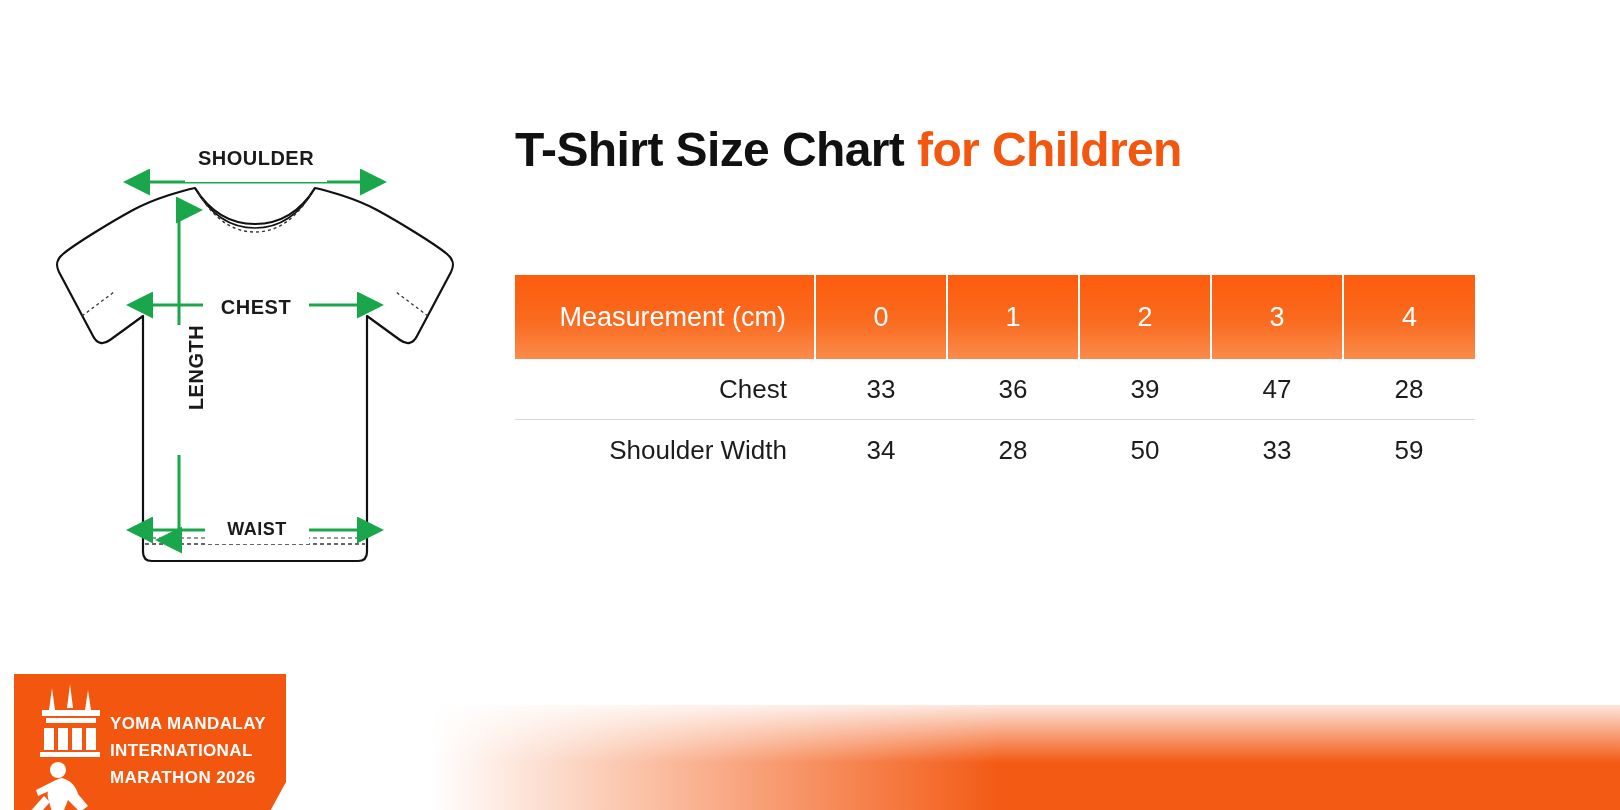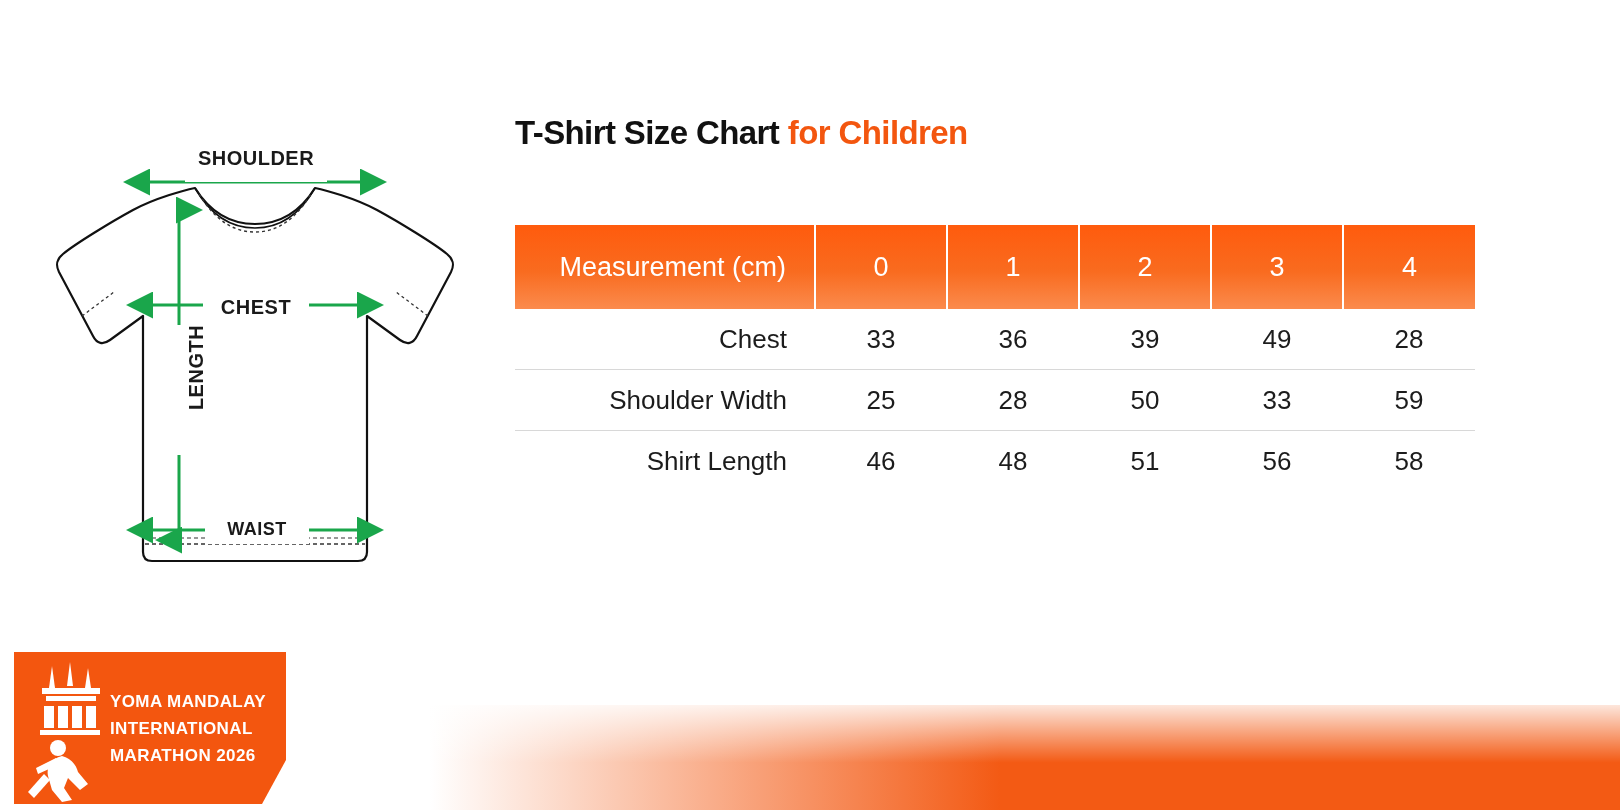--- a/index.html
+++ b/index.html
@@ -38,21 +38,21 @@
     background: linear-gradient(to bottom,
         rgba(255,255,255,0.85) 0%,
         rgba(255,255,255,0.0) 55%);
     pointer-events: none;
   }
 
   
   .logo {
     position: absolute;
     left: 14px;
-    bottom: 42px;
+    bottom: 20px;
     width: 272px;
     height: 116px;
     z-index: 5;
   }
 
   
   .shirt-wrap {
     position: absolute;
     left: 35px;
     top: 140px;
@@ -61,33 +61,33 @@
   }
 
   
   .content {
     position: absolute;
     left: 515px;
     top: 110px;
     width: 1060px;
   }
   .title {
-    font-size: 33px;
+    font-size: 48px;
     font-weight: bold;
     letter-spacing: -0.6px;
-    margin: 4px 0 0 0;
+    margin: 12px 0 0 0;
     white-space: nowrap;
     color: #111111;
   }
   .title .accent {
     color: #f3560f;
   }
 
   table.size-table {
-    margin-top: 73px;
+    margin-top: 98px;
     border-collapse: collapse;
     width: 960px;
     table-layout: fixed;
   }
   table.size-table th {
     height: 82px;
     font-size: 27px;
     font-weight: normal;
     color: #ffffff;
     background: linear-gradient(to bottom, #ff5b0d 0%, #f96b1f 55%, #fb8b4d 100%);
@@ -215,38 +215,30 @@
         <th>3</th>
         <th>4</th>
       </tr>
     </thead>
     <tbody>
       <tr>
         <td class="label-col">Chest</td>
         <td>33</td>
         <td>36</td>
         <td>39</td>
-        <td>49</td>
+        <td>47</td>
         <td>28</td>
       </tr>
       <tr>
         <td class="label-col">Shoulder Width</td>
-        <td>25</td>
+        <td>34</td>
         <td>28</td>
         <td>50</td>
         <td>33</td>
         <td>59</td>
-      </tr>
-      <tr>
-        <td class="label-col">Shirt Length</td>
-        <td>46</td>
-        <td>48</td>
-        <td>51</td>
-        <td>56</td>
-        <td>58</td>
       </tr>
     </tbody>
   </table>
 </div>
 
 <div class="logo">
   <svg width="272" height="152" viewBox="0 0 272 152" xmlns="http://www.w3.org/2000/svg">
     <path d="M0,0 H272 V108 L248,152 H0 Z" fill="#f3560f"></path>
 
     <g fill="#ffffff">

